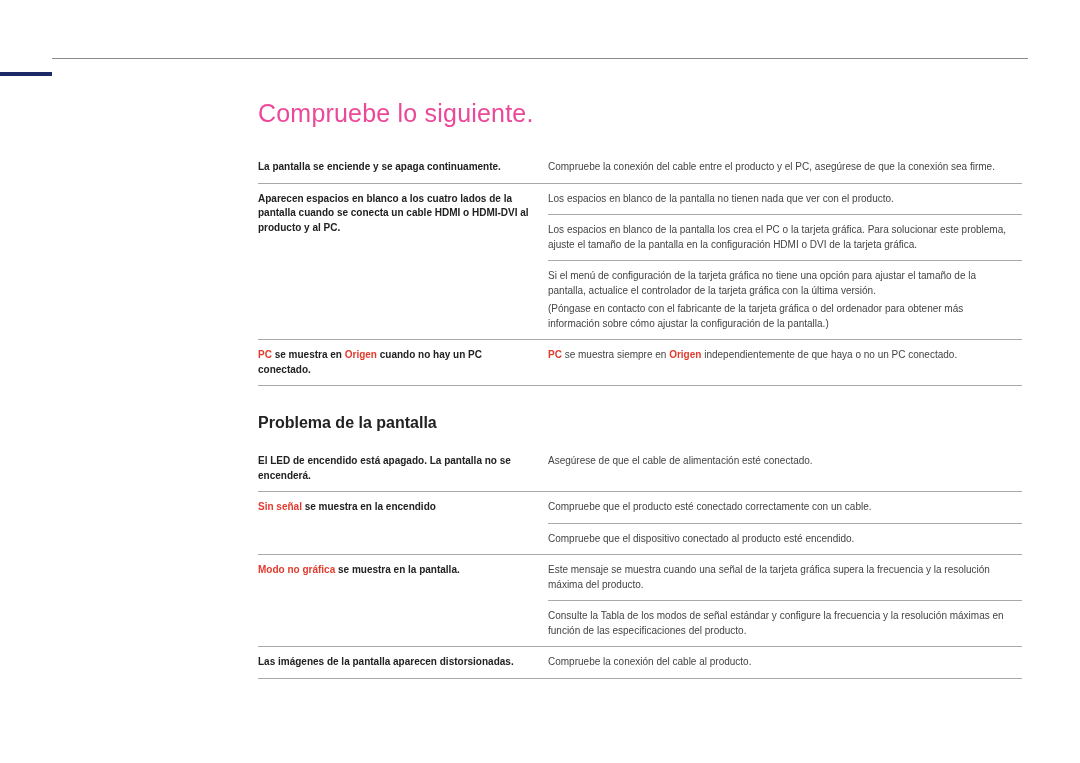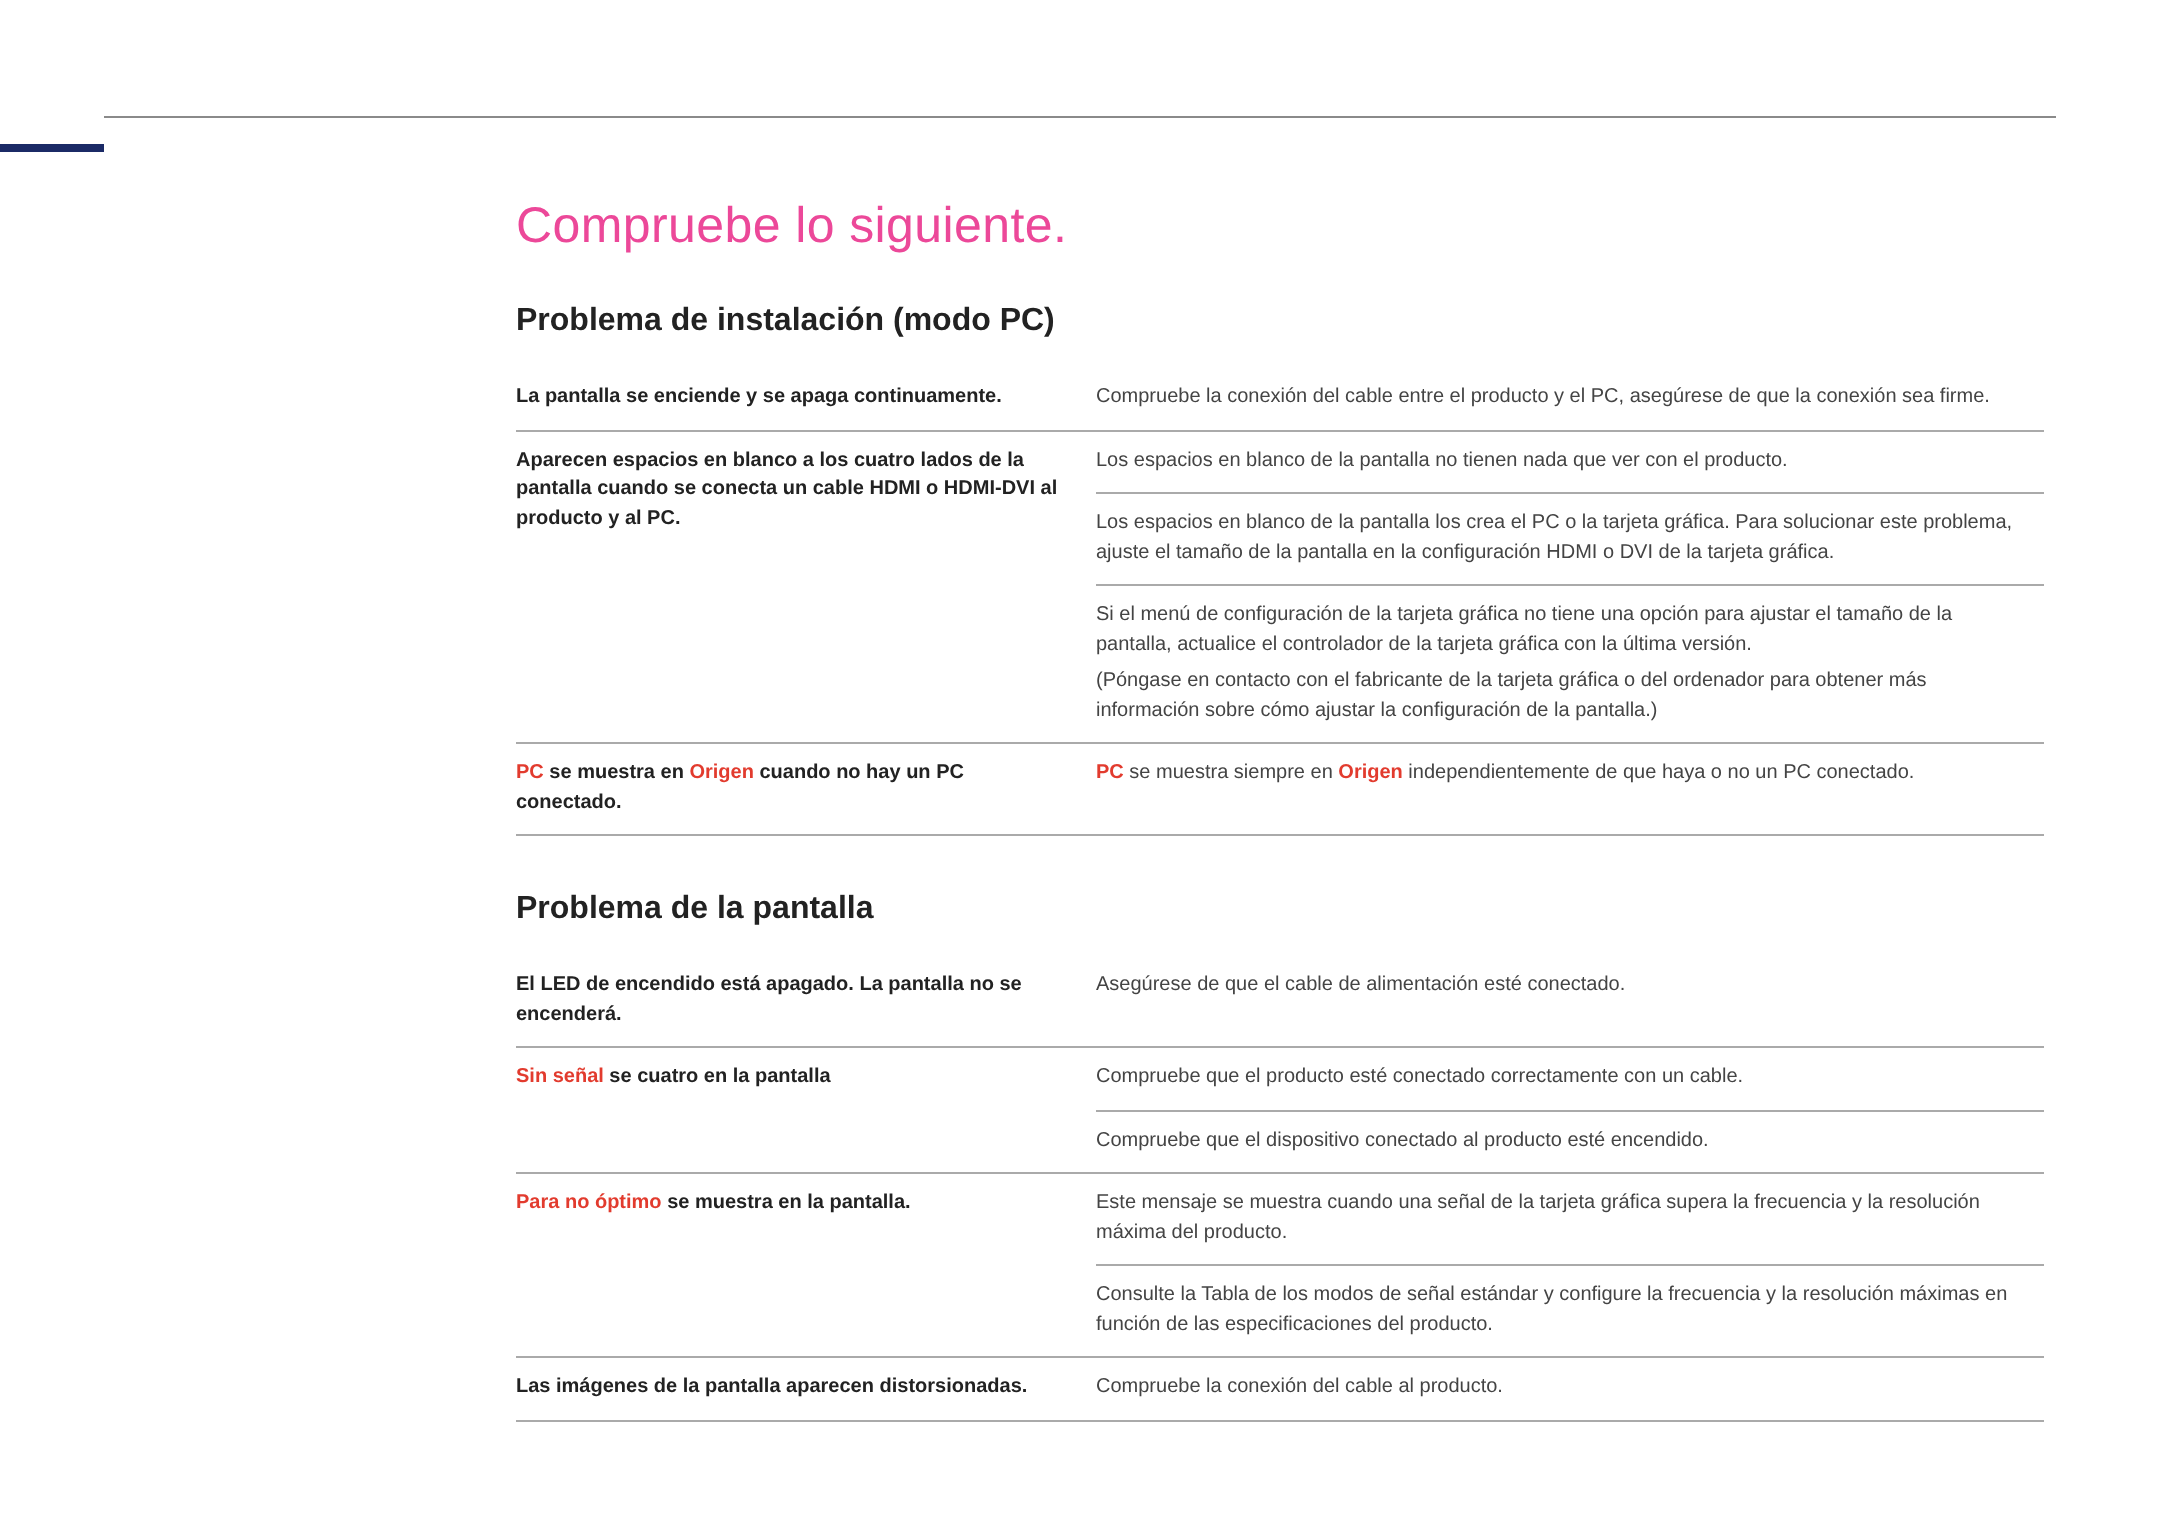--- a/index.html
+++ b/index.html
@@ -22,21 +22,20 @@
 </head>
 <body>
 
 <div class="page">
   <div class="accent-bar"></div>
   <div class="sep-top"></div>
 
   <div class="content">
     <h1 class="title">Compruebe lo siguiente.</h1>
 
-    <h2 class="subtitle">Problema de instalación (modo PC)</h2>
     <table class="tbl">
       <tbody>
           <tr class="row-sep">
         <td class="left">La pantalla se enciende y se apaga continuamente.</td>
         <td class="right">Compruebe la conexión del cable entre el producto y el PC, asegúrese de que la conexión sea firme.</td>
       </tr>
       <tr class="cell-sep">
         <td class="left" rowspan="4" style="border-bottom:1px solid #aaa;">Aparecen espacios en blanco a los cuatro lados de la pantalla cuando se conecta un cable HDMI o HDMI-DVI al producto y al PC.</td>
         <td class="right">Los espacios en blanco de la pantalla no tienen nada que ver con el producto.</td>
       </tr>
@@ -57,28 +56,28 @@
       </table>
 
     <h2 class="subtitle">Problema de la pantalla</h2>
     <table class="tbl">
       <tbody>
           <tr class="row-sep">
         <td class="left">El LED de encendido está apagado. La pantalla no se encenderá.</td>
         <td class="right">Asegúrese de que el cable de alimentación esté conectado.</td>
       </tr>
       <tr class="cell-sep">
-        <td class="left" rowspan="2" style="border-bottom:1px solid #aaa;"><span class="hl">Sin señal</span><span class="bld"> se cuatro en la pantalla</span></td>
+        <td class="left" rowspan="2" style="border-bottom:1px solid #aaa;"><span class="hl">Sin señal</span><span class="bld"> se muestra en la encendido</span></td>
         <td class="right">Compruebe que el producto esté conectado correctamente con un cable.</td>
       </tr>
       <tr class="row-sep">
         <td class="right">Compruebe que el dispositivo conectado al producto esté encendido.</td>
       </tr>
       <tr class="cell-sep">
-        <td class="left" rowspan="2" style="border-bottom:1px solid #aaa;"><span class="hl">Para no óptimo</span><span class="bld"> se muestra en la pantalla.</span></td>
+        <td class="left" rowspan="2" style="border-bottom:1px solid #aaa;"><span class="hl">Modo no gráfica</span><span class="bld"> se muestra en la pantalla.</span></td>
         <td class="right">Este mensaje se muestra cuando una señal de la tarjeta gráfica supera la frecuencia y la resolución máxima del producto.</td>
       </tr>
       <tr class="row-sep">
         <td class="right">Consulte la Tabla de los modos de señal estándar y configure la frecuencia y la resolución máximas en función de las especificaciones del producto.</td>
       </tr>
       <tr class="row-sep">
         <td class="left">Las imágenes de la pantalla aparecen distorsionadas.</td>
         <td class="right">Compruebe la conexión del cable al producto.</td>
       </tr>
     </tbody>

